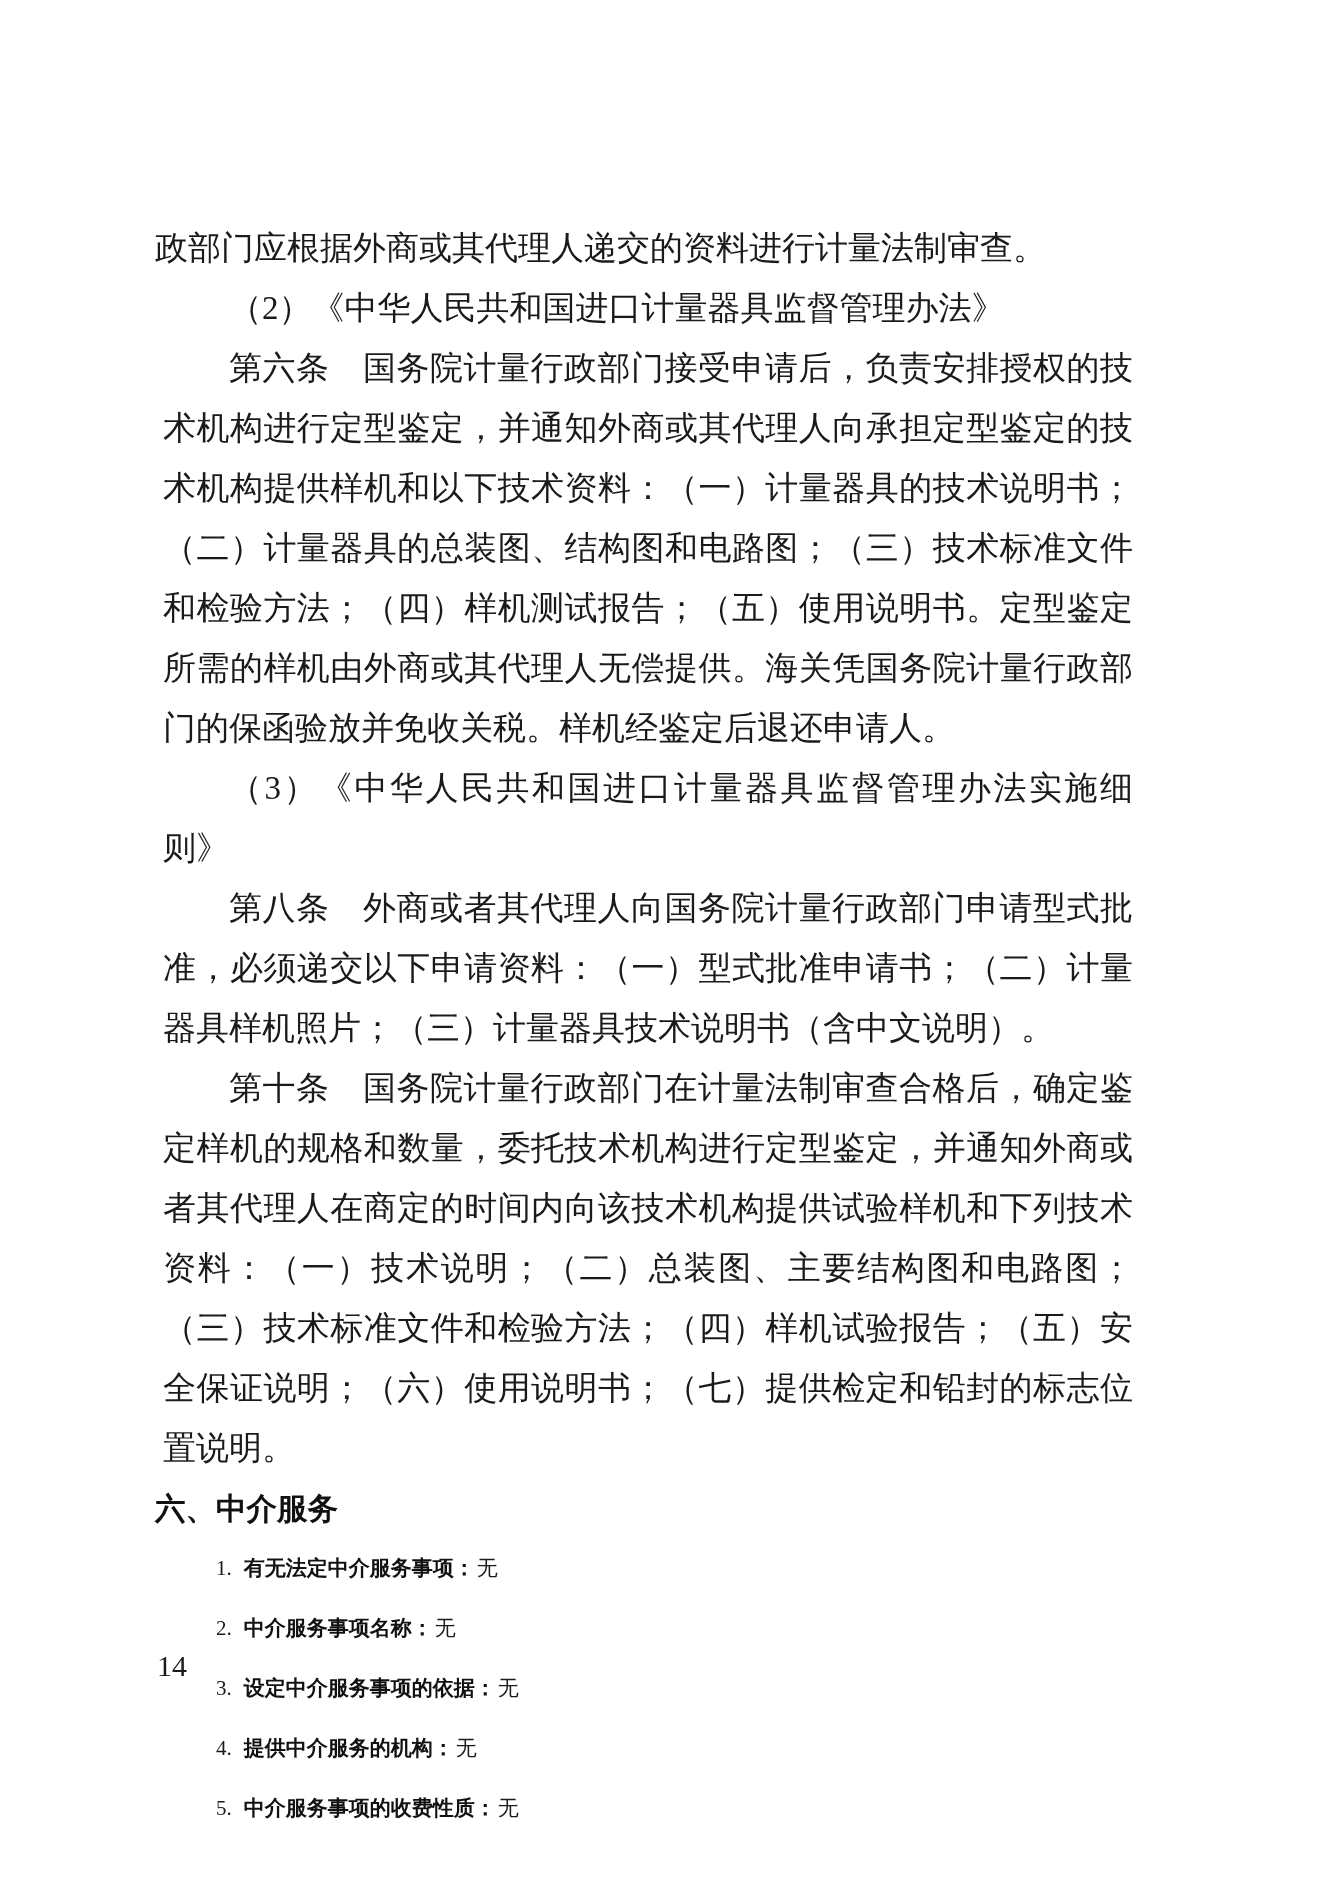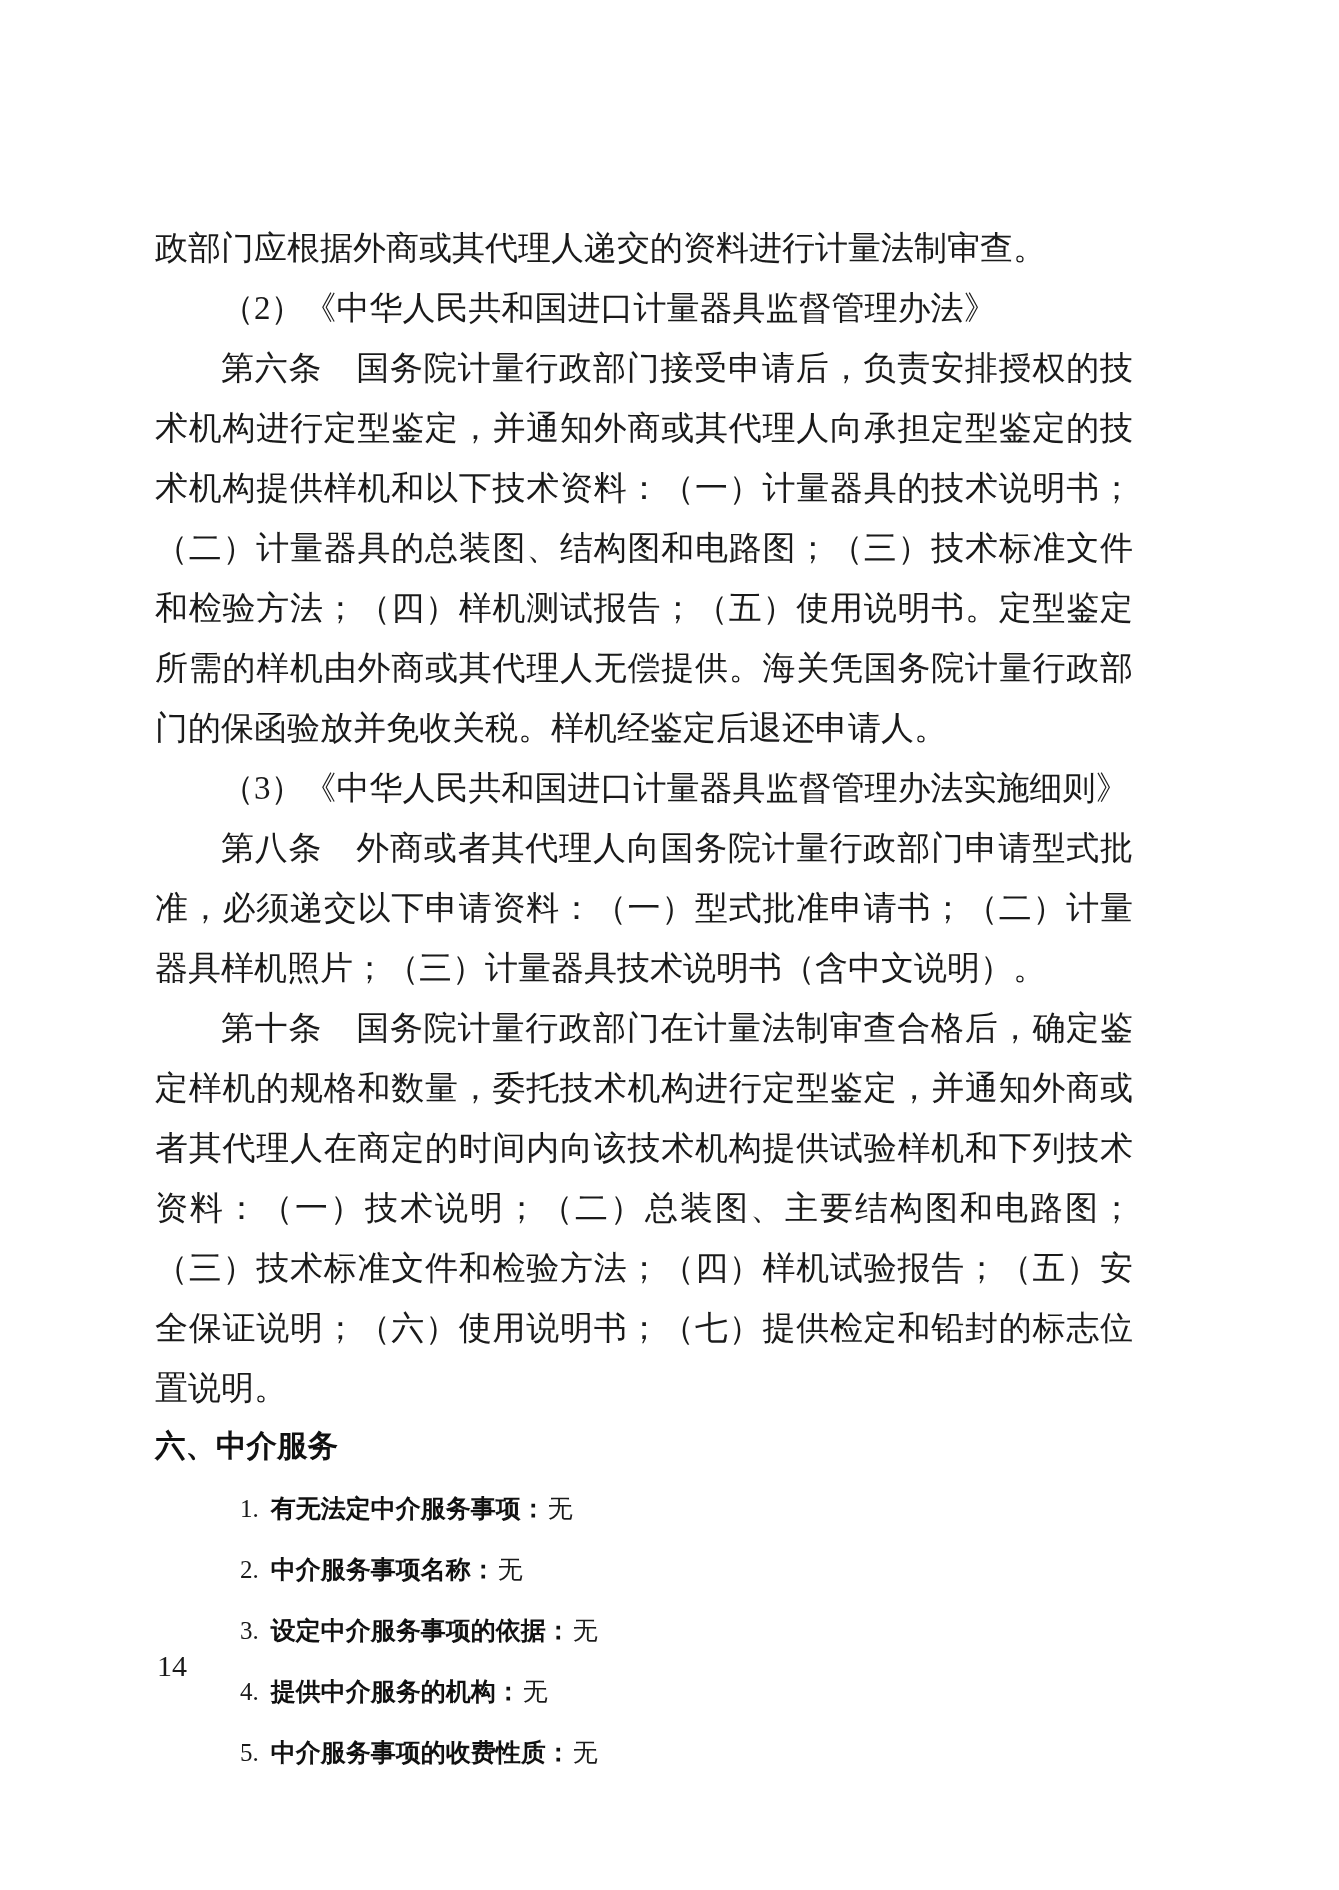--- a/index.html
+++ b/index.html
@@ -24,39 +24,39 @@
   p.para {
     margin: 0;
     font-size: 33px;
     line-height: 60px;
     text-align: justify;
     text-justify: inter-ideograph;
     word-break: normal;
   }
   p.para-indent {
     text-indent: 2em;
+    margin-left: 8px;
   }
   h2.section-heading {
     margin: 0;
     font-size: 30.5px;
     line-height: 60px;
     font-weight: 700;
     color: #111111;
-    font-family: Liberation Mono, monospace;
+    font-family: Liberation Sans, sans-serif;
   }
   ul.items {
     list-style: none;
     margin: 0;
     padding: 0 0 0 61px;
   }
   li.item {
-    font-size: 25px;
+    font-size: 21px;
     line-height: 60px;
     white-space: nowrap;
-    margin-left: 24px;
   }
   .item-num {
     font-family: "Liberation Serif", "DejaVu Serif", serif;
     margin-right: 12px;
   }
   .item-label {
     font-weight: 700;
     color: #111111;
     font-family: "Liberation Sans", "DejaVu Sans", sans-serif;
   }

